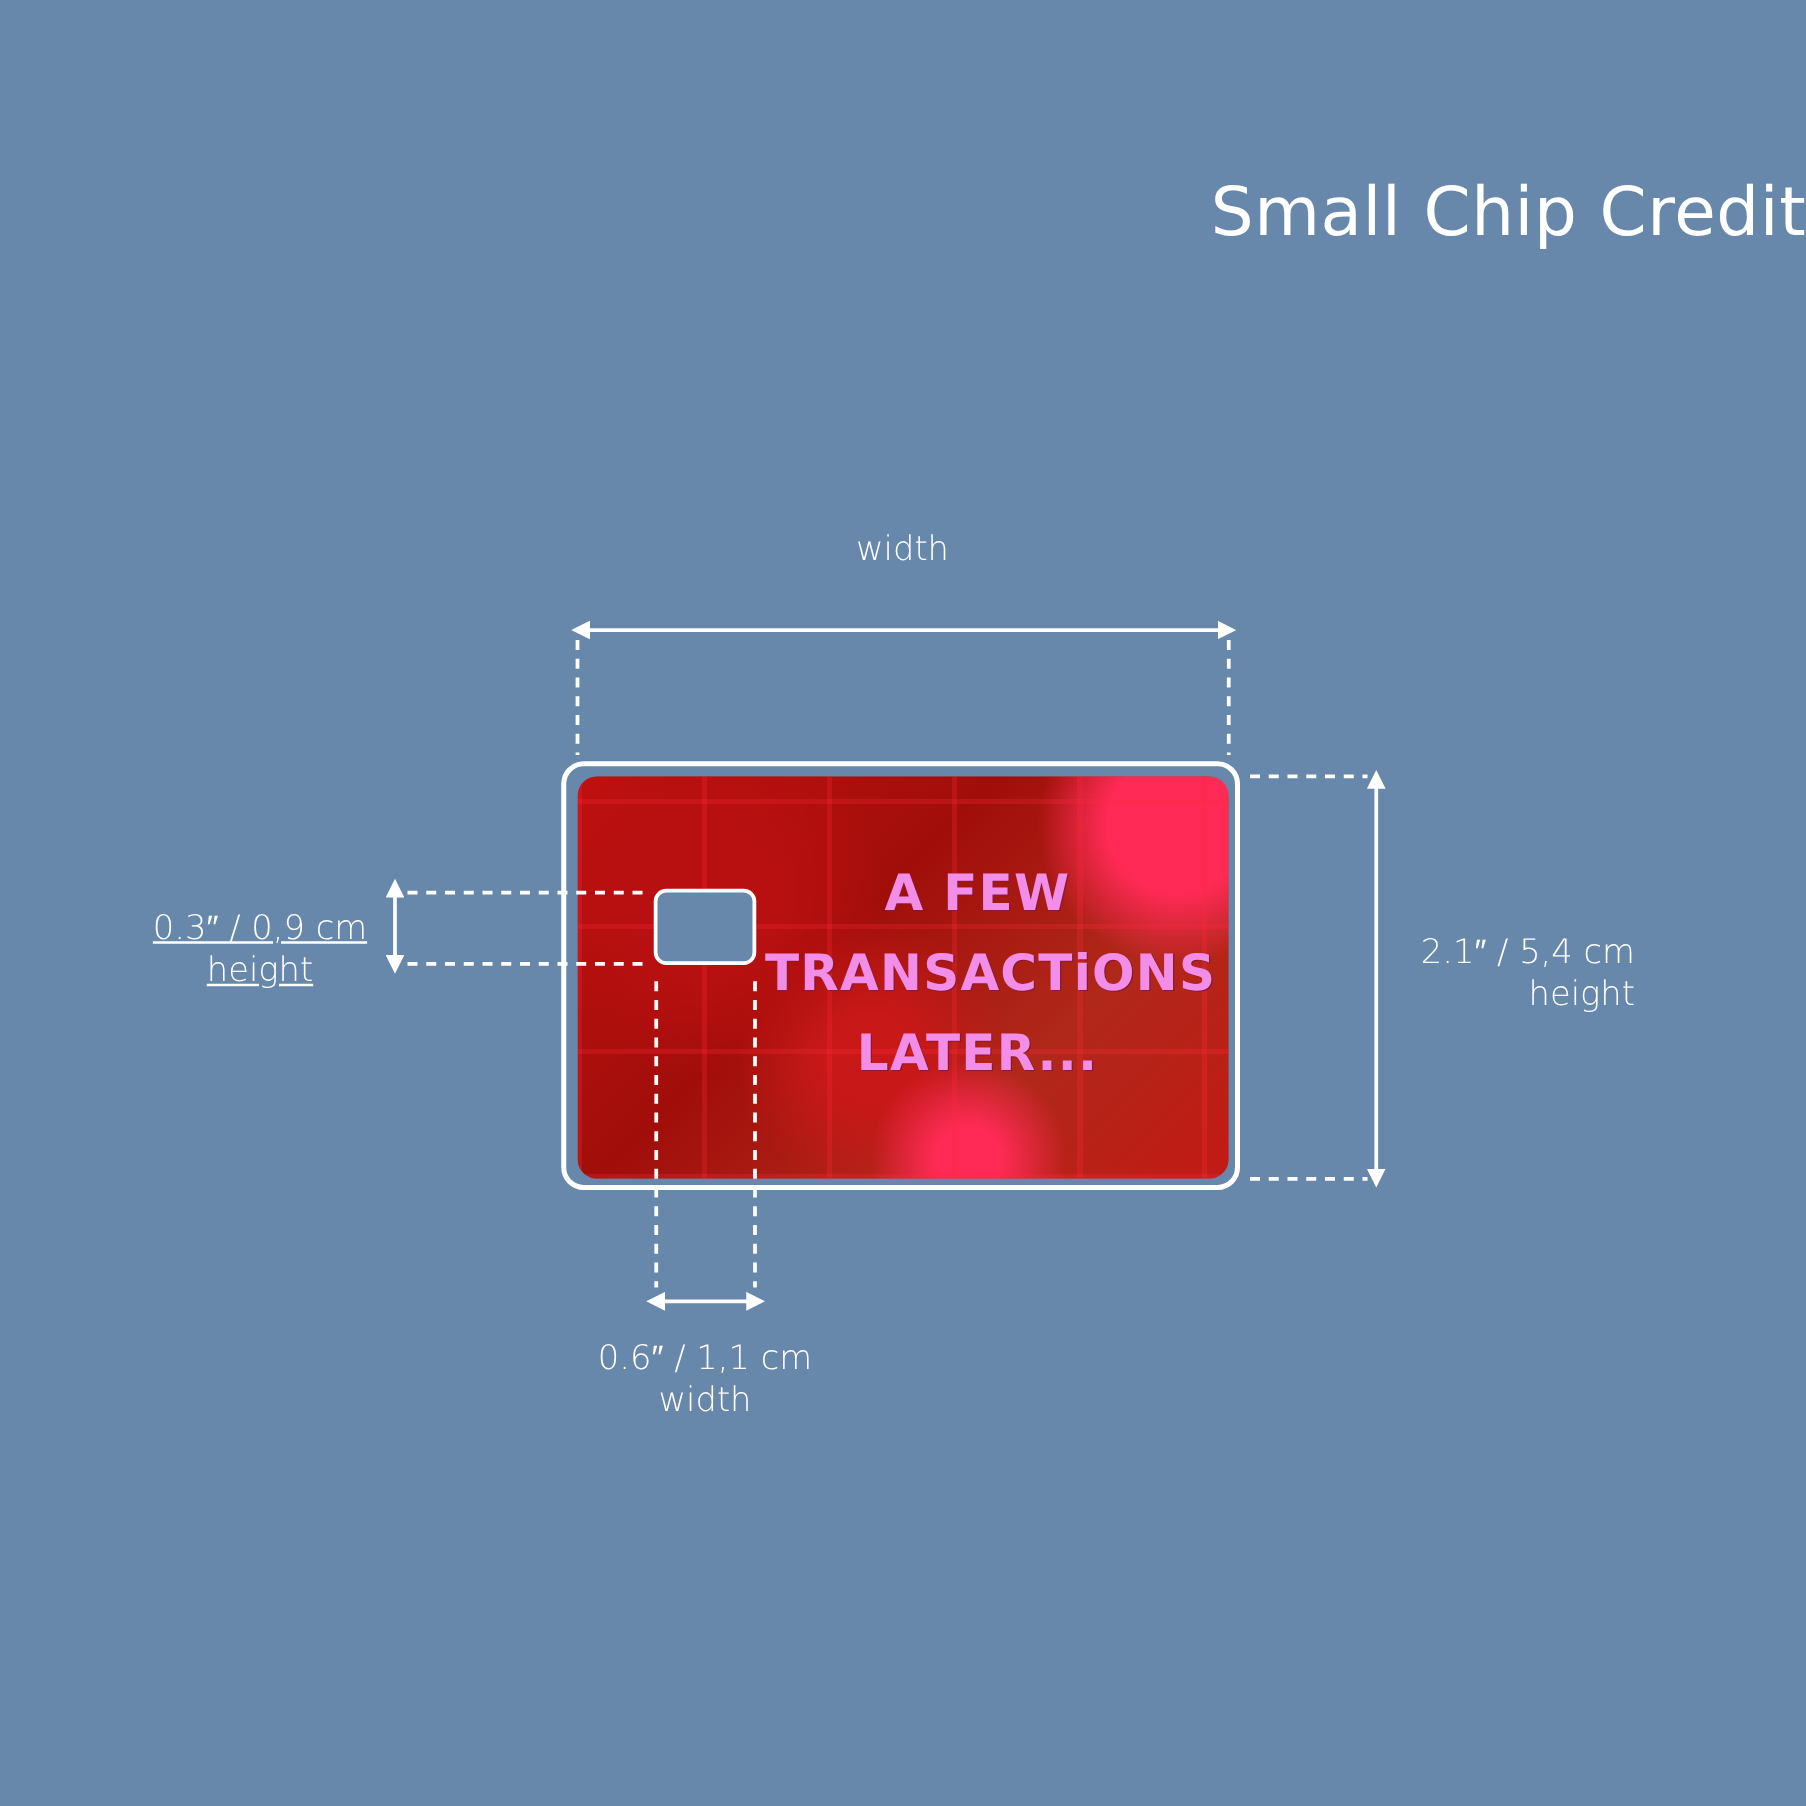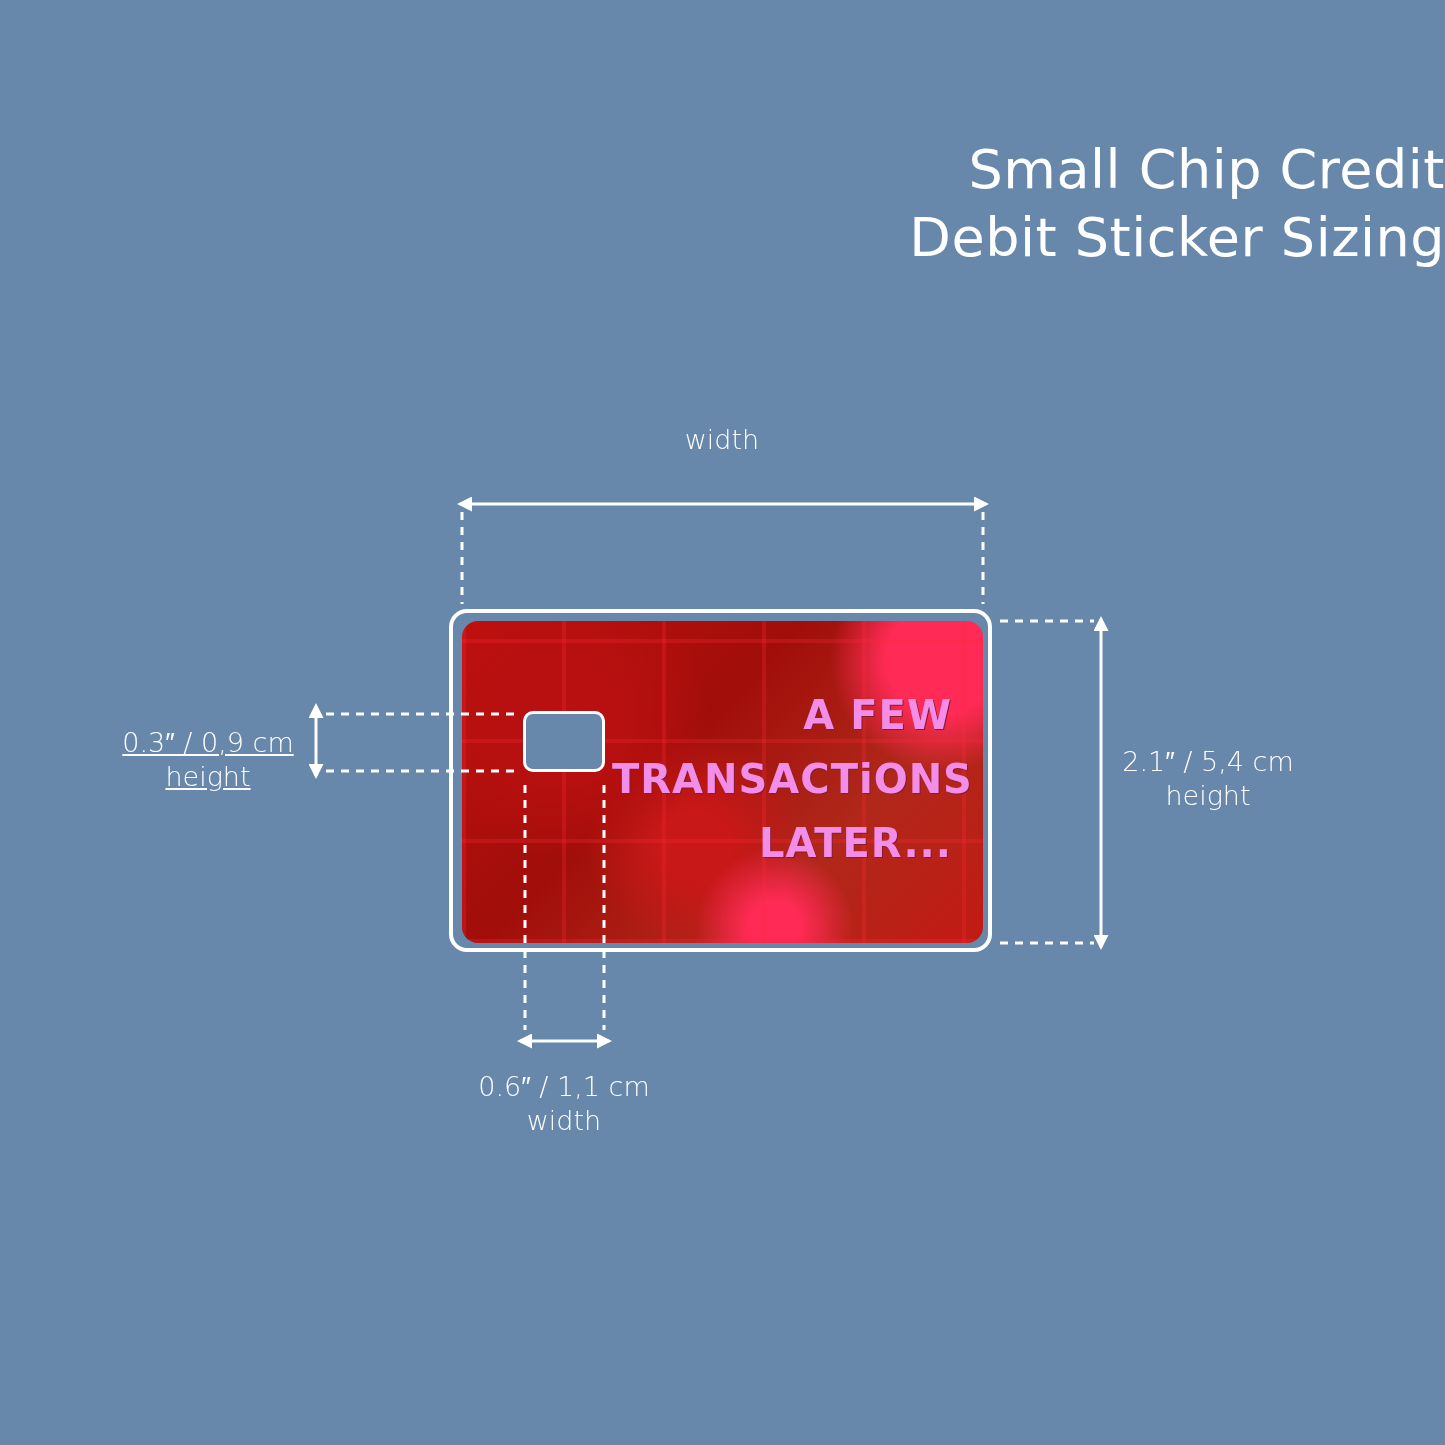--- a/index.html
+++ b/index.html
@@ -35,43 +35,42 @@
       linear-gradient(135deg, #c0100f 0%, #a10e0a 40%, #b0281a 70%, #c21a14 100%);
   }
   .card .pattern {
     position: absolute; inset: 0;
     background-image:
       repeating-linear-gradient(0deg, rgba(255,40,60,0.25) 0 4px, transparent 4px 100px),
       repeating-linear-gradient(90deg, rgba(255,40,60,0.25) 0 4px, transparent 4px 100px);
   }
   .card-text {
     position: absolute; left: 150px; top: 62px; width: 340px;
-    text-align: right; color: #f28ee8;
+    text-align: center; color: #f28ee8;
     font-family: "DejaVu Sans", sans-serif; font-weight: bold;
     font-size: 40px; line-height: 64px; letter-spacing: 1px;
     text-shadow: 1px 1px 0 #8a1a30;
   }
   .chip {
     position: absolute; left: 523px; top: 711px; width: 82px; height: 61px;
     background: #6788ab; border: 3px solid #ffffff; border-radius: 10px; box-sizing: border-box;
   }
 </style>
 </head>
 <body>
 
 <div class="title">
   <div>Small Chip Credit</div>
-  <div>Debit Sticker Sizing</div>
 </div>
 
 <div class="label" style="left:572px; top:423px; width:300px;">
   <div>width</div>
 </div>
 
-<div class="label" style="left:1108px; top:745px; width:200px;">
+<div class="label" style="left:1108px; top:745px; width:200px;text-align:right;">
   <div>2.1″ / 5,4 cm</div>
   <div>height</div>
 </div>
 
 <div class="label" style="left:108px; top:726px; width:200px;text-decoration:underline;">
   <div>0.3″ / 0,9 cm</div>
   <div>height</div>
 </div>
 
 <div class="label" style="left:464px; top:1070px; width:200px;">

